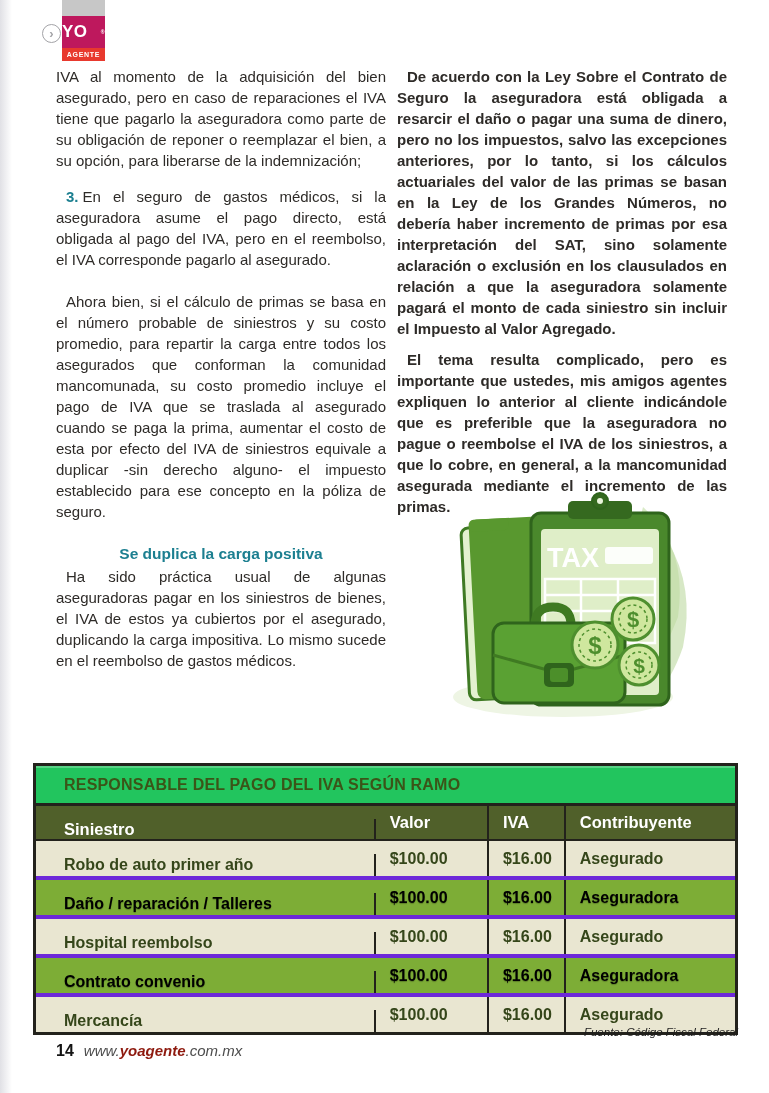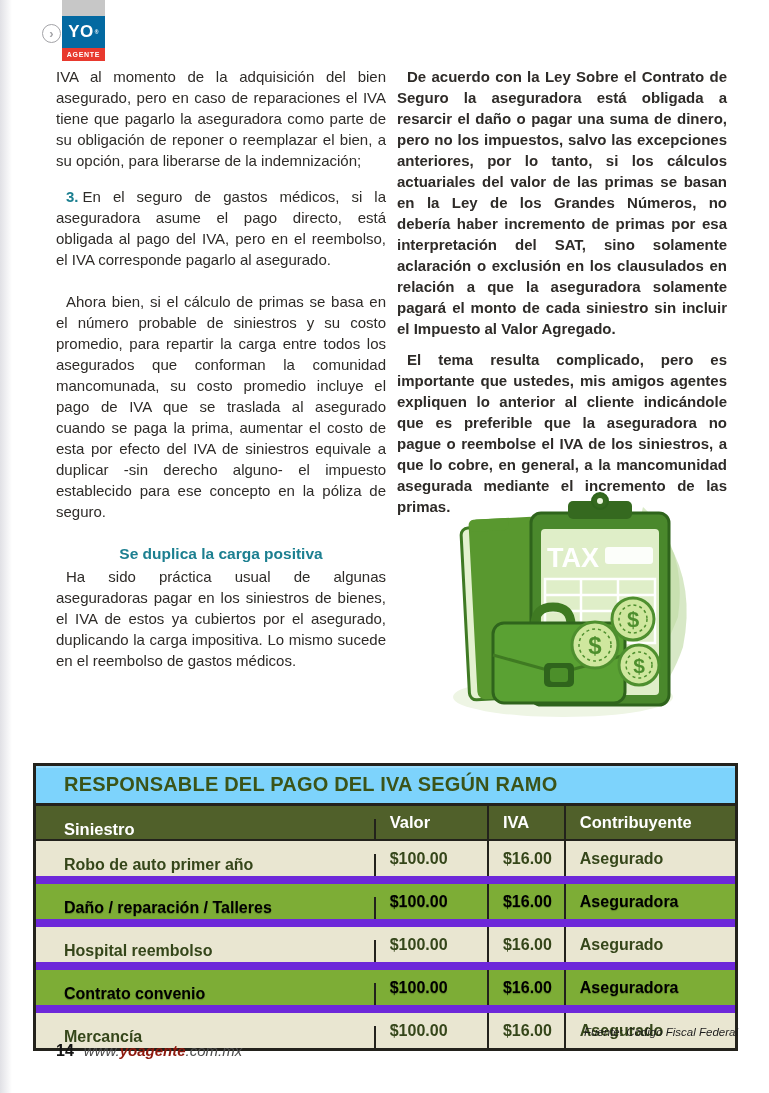--- a/index.html
+++ b/index.html
@@ -9,47 +9,47 @@
   }
   .edge-shadow{position:absolute;left:0;top:0;width:12px;height:100%;
     background:linear-gradient(to right,#d9d9df,#ffffff);opacity:.8;}
 
   
   .chev-circle{position:absolute;left:42px;top:24px;width:17px;height:17px;border:1.5px solid #a3a3a7;
     border-radius:50%;display:flex;align-items:center;justify-content:center;color:#a3a3a7;
     font-size:13px;line-height:1;font-weight:bold;}
   .logo{position:absolute;left:62px;top:0;width:43px;}
   .logo .tab{height:16px;background:#c7c7c7;}
-  .logo .yo{height:32px;background:#0369a1;color:#fff;display:flex;align-items:center;justify-content:center;
+  .logo .yo{height:32px;background:#be185d;color:#fff;display:flex;align-items:center;justify-content:space-between;
     font-weight:bold;font-size:17px;letter-spacing:.5px;}
   .logo .yo .reg{font-size:5px;vertical-align:top;margin-left:1px;}
   .logo .agente{height:13px;background:#e8392e;color:#fff;display:flex;align-items:center;justify-content:center;
     font-weight:bold;font-size:7px;letter-spacing:.7px;}
 
   
   .col{position:absolute;top:66px;width:330px;font-size:15px;line-height:21px;text-align:justify;}
   .col-left{left:56px;}
   .col-right{left:397px;font-weight:bold;}
   .col p{margin:0 0 15px 0;}
   .col p.gap-lg{margin-bottom:21px;}
   .col p.indent{text-indent:10px;}
   .num-teal{color:#1c7f90;font-weight:bold;padding-right:4px;}
   .subhead{color:#1c7f90;font-weight:bold;font-size:15.5px;margin:8px 0 2px 0;text-align:center;}
 
   
   .illus{position:absolute;left:443px;top:487px;width:252px;height:236px;}
 
   
   .iva-table{position:absolute;left:33px;top:763px;width:705px;border:3px solid #23221c;box-sizing:border-box;}
-  .t-title{background:#7dd3fc;box-shadow:inset 0 2px 0 rgba(255,255,255,.25);color:#3b5418;
-    font-weight:bold;font-size:20px;letter-spacing:.2px;height:37px;display:flex;align-items:center;
+  .t-title{background:#22c55e;box-shadow:inset 0 2px 0 rgba(255,255,255,.25);color:#3b5418;
+    font-weight:bold;font-size:16px;letter-spacing:.2px;height:37px;display:flex;align-items:center;
     padding-left:28px;border-bottom:3px solid #23221c;}
   .thead,.trow{display:flex;}
   .thead{background:#50602a;color:#ffffff;height:33px;border-bottom:2px solid #23221c;}
-  .trow{height:35px;border-bottom:8px solid #6d28d9;}
+  .trow{height:35px;border-bottom:4px solid #6d28d9;}
   .trow:last-child{border-bottom:none;}
   .trow.cream{background:#e9e6d1;color:#35461a;}
   .trow.green{background:#7dad36;color:#000000;text-shadow:0 1px 1px rgba(0,0,0,.25);}
   .tcell{display:flex;align-items:center;font-weight:bold;font-size:16px;box-sizing:border-box;
     border-right:2px solid #23221c;padding-left:14px;}
   .tcell.c0{width:48.6%;padding-left:28px;margin-top:13px;}
   .tcell.c1{width:16.2%;}
   .tcell.c2{width:11.0%;}
   .tcell.c3{width:24.2%;border-right:none;}
   .thead .tcell{font-size:16.5px;}

